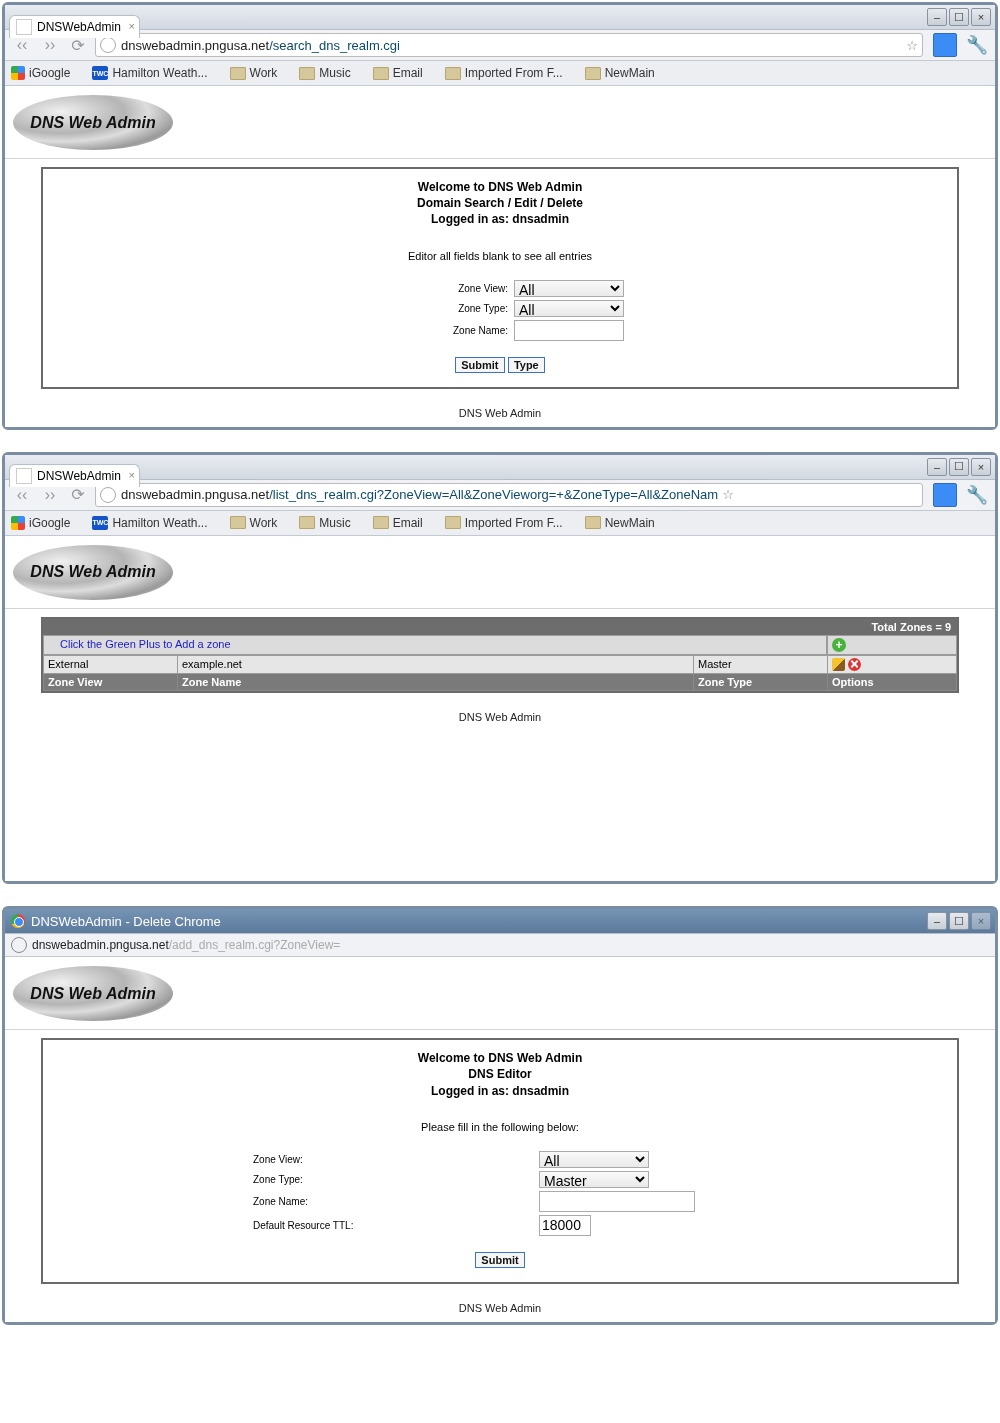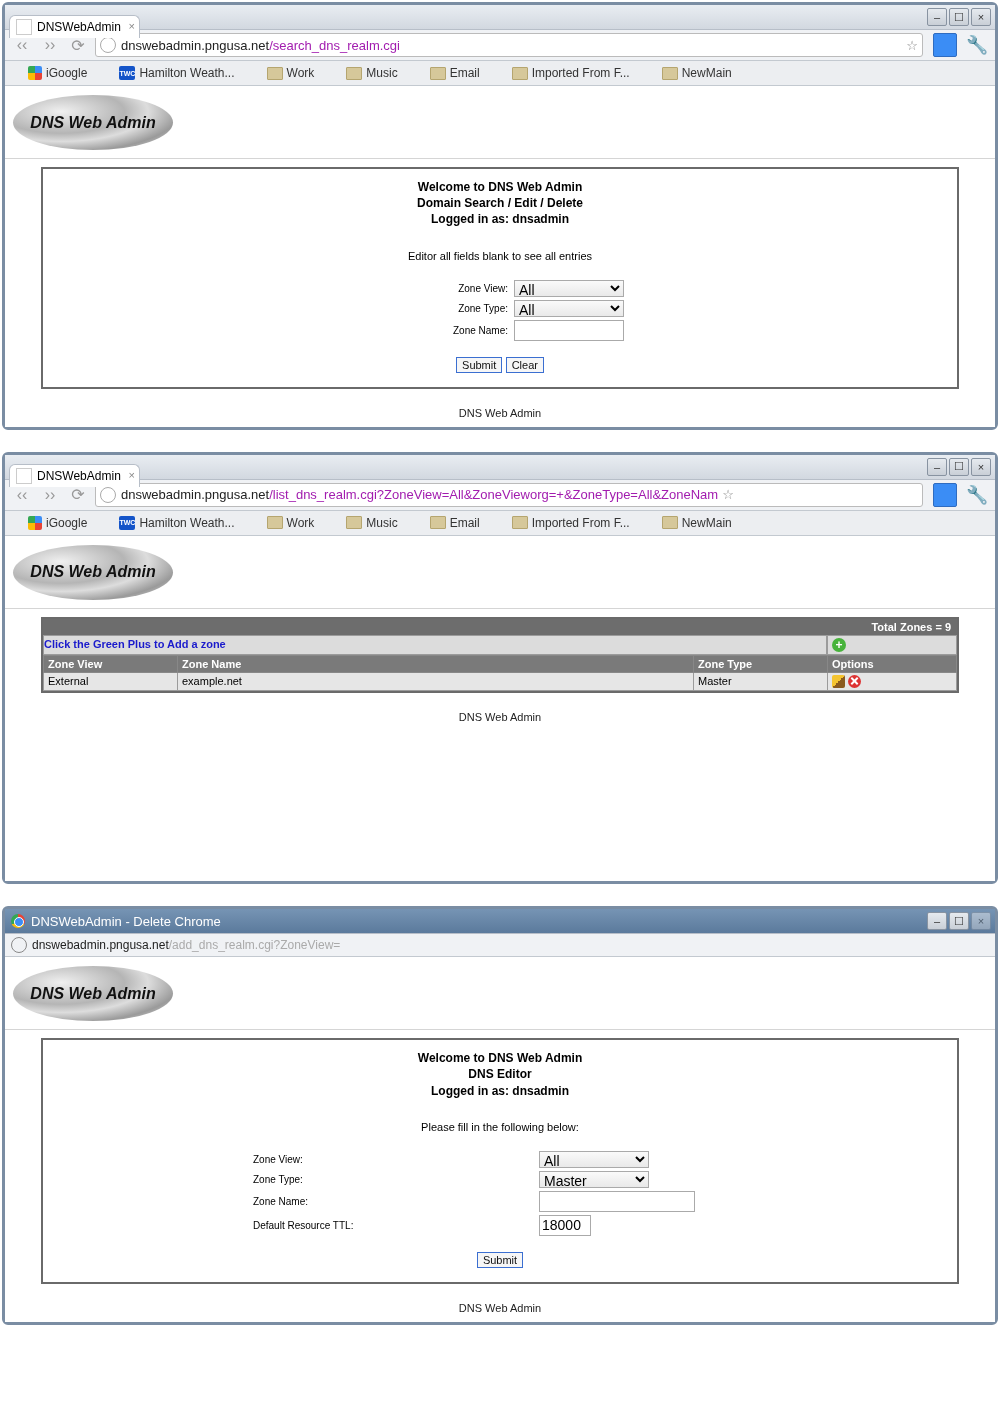--- a/index.html
+++ b/index.html
@@ -8,49 +8,49 @@
   .titlebar{height:24px;background:linear-gradient(#e9edf2,#d2d8e0);border-bottom:1px solid #b7bec8;display:flex;align-items:center;position:relative;}
   .tab{display:inline-flex;align-items:center;background:#fff;border:1px solid #b7bec8;border-bottom:none;border-radius:6px 6px 0 0;height:22px;margin-top:18px;margin-left:4px;padding:0 18px 0 6px;position:relative;}
   .tab .favicon{width:14px;height:14px;border:1px solid #ccc;background:#fff;margin-right:5px;}
   .tab .close{position:absolute;right:4px;top:4px;font-size:11px;color:#888;}
   .winctrl{position:absolute;right:4px;top:3px;display:flex;gap:2px;}
   .winbtn{width:18px;height:16px;background:linear-gradient(#e6eaef,#c9cfd7);border:1px solid #8893a1;border-radius:2px;display:flex;align-items:center;justify-content:center;font-size:11px;color:#333;}
   .navbar{height:30px;display:flex;align-items:center;padding:0 6px;gap:6px;border-bottom:1px solid #c3c9d0;background:#f0f2f5;}
   .nav-icon{width:22px;height:22px;display:flex;align-items:center;justify-content:center;color:#999;font-size:16px;cursor:pointer;}
   .url-box{flex:1;height:22px;border:1px solid #bbb;background:#fff;border-radius:3px;display:flex;align-items:center;padding:0 4px;font-size:13px;color:#555;}
   .url-box .host{color:#222;}
-  .url-box .path{color:#a21caf;}
+  .url-box .path{color:#0c4a6e;}
   .star{color:#888;margin-left:4px;}
   .page-blue{width:22px;height:22px;background:#3b8df5;border:1px solid #2f6cc0;border-radius:2px;margin-left:4px;}
   .wrench{width:22px;height:22px;display:flex;align-items:center;justify-content:center;color:#666;font-size:18px;margin-left:4px;}
-  .bookmarks{height:24px;background:#eceef1;border-bottom:1px solid #c3c9d0;display:flex;align-items:center;padding:0 23px;gap:32px;font-size:12px;color:#333;}
+  .bookmarks{height:24px;background:#eceef1;border-bottom:1px solid #c3c9d0;display:flex;align-items:center;padding:0 6px;gap:22px;font-size:12px;color:#333;}
   .bm{display:flex;align-items:center;gap:4px;cursor:pointer;}
   .bm .folder{width:14px;height:11px;background:#d6c89a;border:1px solid #b5a56f;border-radius:1px;}
   .bm .igoogle{width:14px;height:14px;background:conic-gradient(#3b8df5 0 90deg,#e94335 0 180deg,#fbbc05 0 270deg,#34a853 0);border-radius:2px;}
   .bm .twc{width:16px;height:14px;background:#1454c9;color:#fff;font-size:7px;display:flex;align-items:center;justify-content:center;font-weight:bold;border-radius:2px;}
   .content{background:#fff;border-top:1px solid #fff;}
   .logo{width:160px;height:55px;border-radius:50%;background:radial-gradient(ellipse at 30% 30%,#f0f0f0,#b5b5b5 40%,#ddd 55%,#9a9a9a 75%,#eee);display:flex;align-items:center;justify-content:center;margin:8px 0 8px 8px;}
   .logo span{font-weight:bold;font-style:italic;font-size:16px;color:#111;}
   hr.sep{border:none;border-top:1px solid #d5d5d5;margin:0;}
   .panel{margin:8px 36px;border:2px solid #6a6a6a;padding:10px 10px 14px 10px;}
   .panel .heading{text-align:center;font-weight:bold;font-size:12px;line-height:1.35;}
   .panel .sub{text-align:center;font-size:11px;margin-top:22px;}
   .form-rows{margin-top:18px;}
   .frow{display:flex;align-items:center;justify-content:flex-start;margin:3px 0;}
   .frow label{width:455px;text-align:right;padding-right:6px;font-size:10px;}
   .frow select,.frow input[type=text]{font-size:14px;border:1px solid #aaa;background:linear-gradient(#fafafa,#e9e9e9);height:17px;}
   .frow select{width:110px;}
   .frow input[type=text]{width:104px;background:#fff;}
   .btnrow{text-align:center;margin-top:16px;}
-  .btn{display:inline-block;border:1px solid #3b6fd1;background:#f6f6f6;color:#111;font-size:11px;padding:1px 5px;font-weight:normal;cursor:pointer;}
+  .btn{display:inline-block;border:1px solid #3b6fd1;background:#f6f6f6;color:#111;font-size:11px;padding:1px 5px;font-weight:bold;cursor:pointer;}
   .footer{text-align:center;font-size:11px;color:#222;padding:10px 0 8px;}
   
   .total-row{background:#6d6d6d;color:#fff;font-weight:bold;text-align:right;padding:2px 6px;font-size:11px;}
   .addrow{background:#dcdcdc;display:flex;}
-  .addrow .txt{flex:1;color:#1a1acc;font-weight:bold;font-size:11px;padding:2px 0;border:1px solid #9b9b9b;}
+  .addrow .txt{flex:1;color:#1a1acc;font-weight:normal;font-size:11px;padding:2px 16px;border:1px solid #9b9b9b;}
   .addrow .plus{width:120px;border:1px solid #9b9b9b;display:flex;align-items:center;padding:2px 4px;}
   .plus-icn{width:14px;height:14px;border-radius:50%;background:#47b33b;color:#fff;display:flex;align-items:center;justify-content:center;font-size:12px;font-weight:bold;}
   table.grid{width:100%;border-collapse:collapse;font-size:11px;}
   table.grid th{background:#7a7a7a;color:#fff;text-align:left;font-weight:bold;padding:2px 4px;border:1px solid #888;}
   table.grid td{background:#e6e6e6;padding:2px 4px;border:1px solid #9b9b9b;}
   .opt-icn{display:inline-block;width:13px;height:13px;vertical-align:middle;}
   .pencil{background:linear-gradient(135deg,#f4c430 50%,#8a5a1e 50%);border-radius:2px;}
   .del{background:#d33;border-radius:50%;position:relative;}
   .del::before,.del::after{content:"";position:absolute;left:2px;top:5px;width:9px;height:2px;background:#fff;}
   .del::before{transform:rotate(45deg);} .del::after{transform:rotate(-45deg);}
@@ -151,21 +151,21 @@
               <label>Zone Type:</label>
           <select><option>All</option></select>
             </div>
         <div class="frow">
               <label>Zone Name:</label>
           <input type="text" value="" style="">
             </div>
       </div>
       <div class="btnrow">
         <span class="btn">Submit</span>
-        <span class="btn">Clear</span>
+        <span class="btn">Type</span>
       </div>
     </div>
     <div class="footer">DNS Web Admin</div>
   </div>
 </div>
 
 <div class="browser-window">
   <div class="titlebar">
     <div class="tab">
       <span class="favicon"></span>
@@ -230,34 +230,34 @@
       <div class="total-row">Total Zones = 9</div>
       <div class="addrow">
         <div class="txt">Click the Green Plus to Add a zone</div>
         <div class="plus">
               <span class="plus-icn">+</span>
             </div>
       </div>
       <table class="grid">
         <tbody>
               <tr>
-          <th style="width:125px">Zone View</th>
-          <th>Zone Name</th>
-          <th style="width:125px">Zone Type</th>
-          <th style="width:120px">Options</th>
-        </tr>
-        <tr>
           <td>External</td>
           <td>example.net</td>
           <td>Master</td>
           <td>
             <span class="opt-icn pencil"></span>
             <span class="opt-icn del"></span>
           </td>
         </tr>
+        <tr>
+          <th style="width:125px">Zone View</th>
+          <th>Zone Name</th>
+          <th style="width:125px">Zone Type</th>
+          <th style="width:120px">Options</th>
+        </tr>
       </tbody>
           </table>
     </div>
     <div class="footer">DNS Web Admin</div>
     <div class="spacer-min"></div>
   </div>
 </div>
 
 <div class="browser-window">
   <div class="titlebar chrome3">

